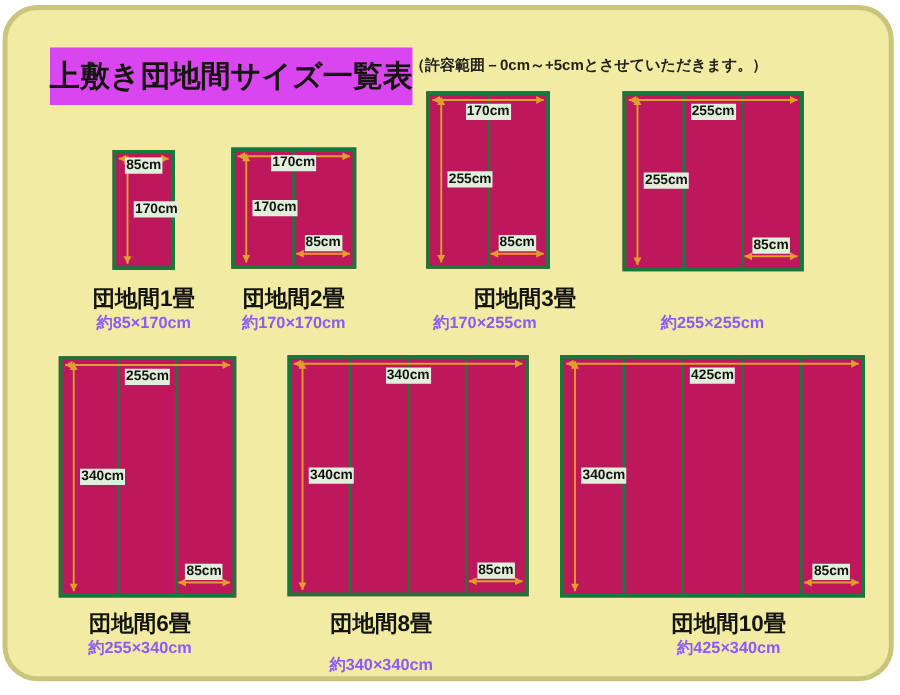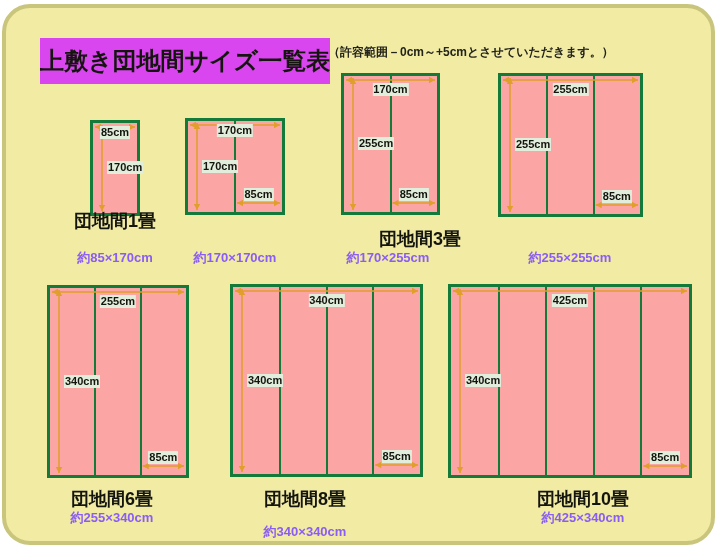--- a/index.html
+++ b/index.html
@@ -18,21 +18,21 @@
     font-weight:bold; font-size:24px; color:#15150f; white-space:nowrap;
   }
   .note {
     position:absolute; left:328px; top:44px;
     font-size:12px; font-weight:bold; color:#23231a; white-space:nowrap;
   }
   #diagrams { position:absolute; left:0; top:0; width:720px; height:556px; }
   .diagram { position:absolute; left:0; top:0; width:720px; height:556px; pointer-events:none; }
   .mat-rect {
     position:absolute; box-sizing:border-box;
-    background:#fca5a5; border:3px solid #147a3a;
+    background:#be185d; border:3px solid #147a3a;
   }
   .divider { position:absolute; top:0; width:2px; height:100%; background:#147a3a; }
   .arrows { position:absolute; left:0; top:0; }
   .dim {
     position:absolute; font-size:11px; font-weight:bold; color:#14140e;
     background:#e2eedc; line-height:13px; padding:0 1px; white-space:nowrap;
   }
   .dim-top { transform:translateX(-50%); }
   .dim-mat { transform:translateX(-50%); }
   .dg-title {
@@ -60,41 +60,42 @@
             <line x1="2" y1="4" x2="42" y2="4" stroke="#df9f2a" stroke-width="1.5"></line>
             <polygon points="2,4 8,0.7999999999999998 8,7.2" fill="#df9f2a"></polygon>
             <polygon points="42,4 36,0.7999999999999998 36,7.2" fill="#df9f2a"></polygon>
             <line x1="9" y1="2" x2="9" y2="88" stroke="#df9f2a" stroke-width="1.5"></line>
             <polygon points="9,2 5.8,8 12.2,8" fill="#df9f2a"></polygon>
             <polygon points="9,88 5.8,82 12.2,82" fill="#df9f2a"></polygon>
           </svg>
           <span class="dim dim-top" style="left: 22px; top: 3px;">85cm</span>
           <span class="dim" style="left: 14px; top: 38px;">170cm</span>
         </div>
-        <div class="dg-title" style="left: 115px; top: 209px;">団地間1畳</div>
+        <div class="dg-title" style="left: 115px; top: 227px;">団地間1畳</div>
         <div class="dg-size" style="left: 115px; top: 249px;">約85×170cm</div>
       </div>
       <div class="diagram">
         <div class="mat-rect" style="left: 185px; top: 118px; width: 100px; height: 97px;">
           <div class="divider" style="left: 46px;"></div>
           <svg width="94" height="91" class="arrows">
             <line x1="2" y1="4" x2="92" y2="4" stroke="#df9f2a" stroke-width="1.5"></line>
             <polygon points="2,4 8,0.7999999999999998 8,7.2" fill="#df9f2a"></polygon>
             <polygon points="92,4 86,0.7999999999999998 86,7.2" fill="#df9f2a"></polygon>
             <line x1="9" y1="2" x2="9" y2="89" stroke="#df9f2a" stroke-width="1.5"></line>
             <polygon points="9,2 5.8,8 12.2,8" fill="#df9f2a"></polygon>
             <polygon points="9,89 5.8,83 12.2,83" fill="#df9f2a"></polygon>
             <line x1="49" y1="82" x2="92" y2="82" stroke="#df9f2a" stroke-width="1.5"></line>
             <polygon points="49,82 55,78.8 55,85.2" fill="#df9f2a"></polygon>
             <polygon points="92,82 86,78.8 86,85.2" fill="#df9f2a"></polygon>
           </svg>
           <span class="dim dim-top" style="left: 47px; top: 3px;">170cm</span>
           <span class="dim" style="left: 14px; top: 38.5px;">170cm</span>
           <span class="dim dim-mat" style="left: 70.5px; top: 67px;">85cm</span>
         </div>
+        <div class="dg-title" style="left: 235px; top: 227px;">団地間2畳</div>
         <div class="dg-size" style="left: 235px; top: 249px;">約170×170cm</div>
       </div>
       <div class="diagram">
         <div class="mat-rect" style="left: 341px; top: 73px; width: 99px; height: 142px;">
           <div class="divider" style="left: 45.5px;"></div>
           <svg width="93" height="136" class="arrows">
             <line x1="2" y1="4" x2="91" y2="4" stroke="#df9f2a" stroke-width="1.5"></line>
             <polygon points="2,4 8,0.7999999999999998 8,7.2" fill="#df9f2a"></polygon>
             <polygon points="91,4 85,0.7999999999999998 85,7.2" fill="#df9f2a"></polygon>
             <line x1="9" y1="2" x2="9" y2="134" stroke="#df9f2a" stroke-width="1.5"></line>

